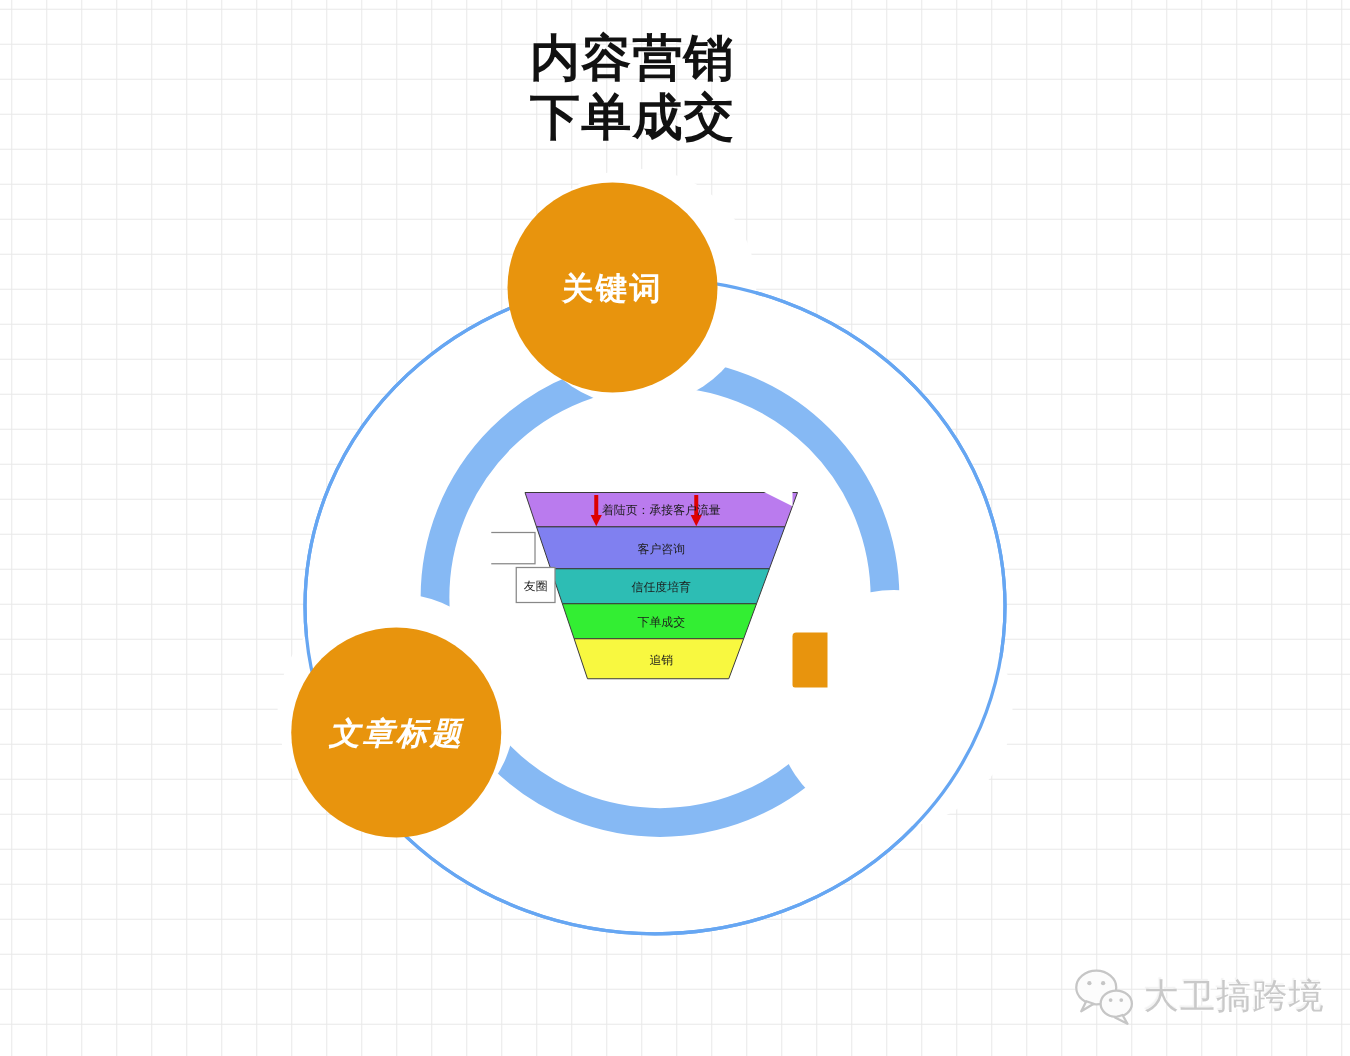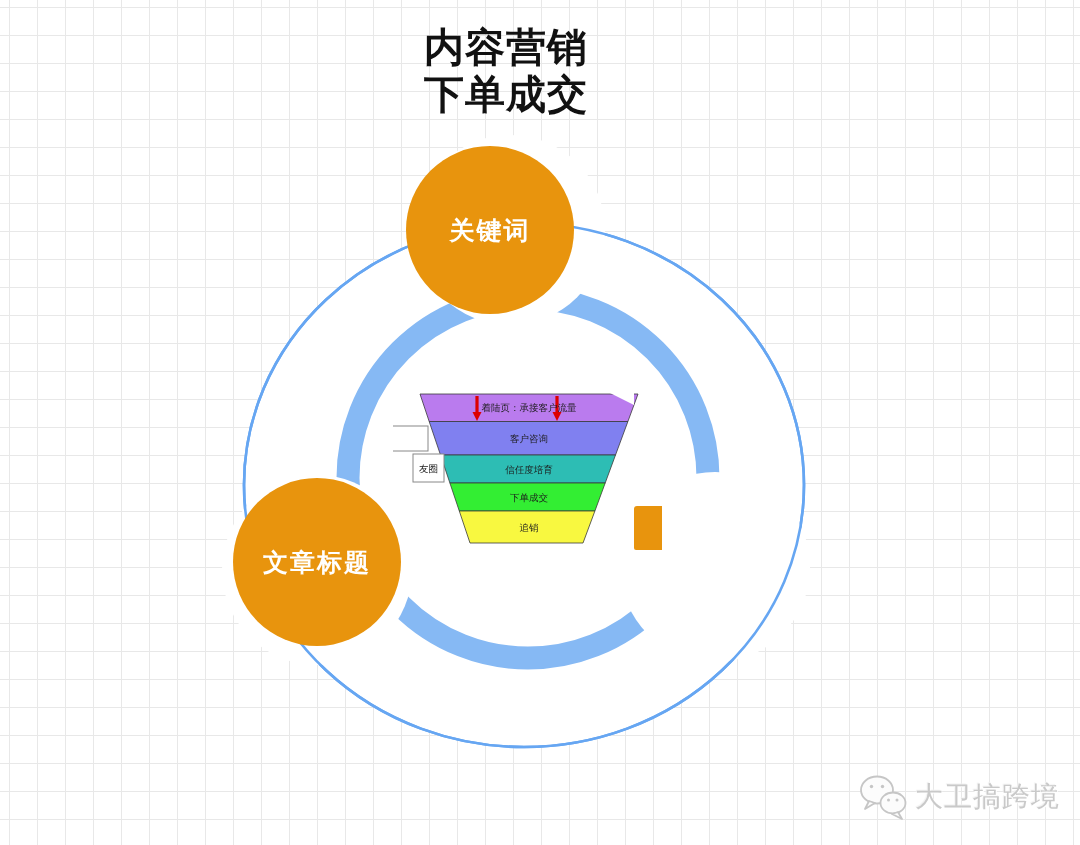--- a/index.html
+++ b/index.html
@@ -22,21 +22,21 @@
   .node{
     position:absolute;width:168px;height:168px;border-radius:50%;
     background:#e8940d;display:flex;align-items:center;justify-content:center;
     z-index:4;
   }
   .node span{
     color:#ffffff;font-size:25px;font-weight:600;letter-spacing:2px;
     white-space:nowrap;
   }
   .node-top{left:406px;top:146px;}
-  .node-left{left:233px;top:478px;}
+  .node-left{left:233px;top:502px;font-style:italic;}
   .node-right{left:631px;top:483px;}
   .title{
     position:absolute;left:346px;top:24px;width:320px;z-index:5;
     text-align:center;color:#111111;font-weight:700;font-size:40px;
     line-height:47px;letter-spacing:1px;
   }
   .watermark{
     position:absolute;left:858px;top:772px;height:50px;z-index:5;
     display:flex;align-items:center;gap:7px;
   }

